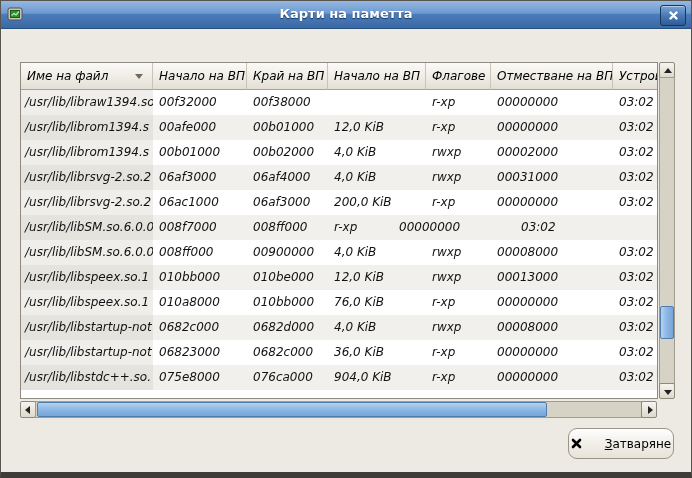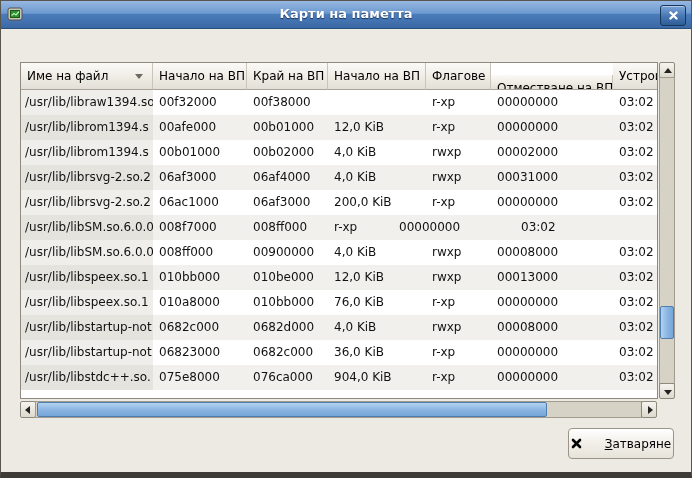--- a/index.html
+++ b/index.html
@@ -15,21 +15,21 @@
     white-space:nowrap;overflow:hidden;}
   .app-icon{position:absolute;left:6px;top:5px;width:16px;height:16px;}
   .tb-close{position:absolute;right:5px;top:4px;width:24px;height:19px;border-radius:3px;
     background:linear-gradient(#7ba4d6 0%,#4a7ab5 50%,#2e5c97 100%);
     border:1px solid #16375d;box-shadow:inset 0 1px 0 rgba(255,255,255,.45);
     display:flex;align-items:center;justify-content:center;cursor:pointer;}
   
   .proc-label{position:absolute;left:20px;top:38px;font-size:12px;color:#000;white-space:nowrap;}
   
   .tree{position:absolute;left:19px;top:61px;width:638px;height:337px;box-sizing:border-box;
-    border:1px solid #8e8a80;background:#fff;overflow:hidden;}
+    border:1px solid #8e8a80;background:#fff;overflow:hidden;font-style:italic;}
   .thead{display:flex;height:27px;}
   .th{box-sizing:border-box;position:relative;flex:none;
     border-right:1px solid #c9c4b9;border-bottom:1px solid #a8a398;
     background:linear-gradient(#fbfaf7 0%,#efece5 55%,#e3dfd6 100%);
     font-size:12px;line-height:26px;padding-left:6px;white-space:nowrap;overflow:hidden;
     cursor:pointer;}
   .th:last-child{border-right:none;flex:1;}
   .sort-arrow{position:absolute;right:9px;top:11px;width:0;height:0;
     border-left:4px solid transparent;border-right:4px solid transparent;
     border-top:5px solid #6e6a60;}
@@ -61,21 +61,21 @@
   .htrough{position:absolute;top:0;left:15px;right:15px;height:17px;box-sizing:border-box;
     background:#d6d2c5;border:1px solid #a29c8e;}
   .vthumb{position:absolute;left:1px;top:244px;width:14px;height:33px;box-sizing:border-box;
     background:linear-gradient(to right,#b3d2f0 0%,#8cb6e3 50%,#76a5d8 100%);
     border:1px solid #4e7dae;border-radius:2px;cursor:grab;}
   .hthumb{position:absolute;top:1px;left:17px;width:510px;height:15px;box-sizing:border-box;
     background:linear-gradient(to bottom,#b3d2f0 0%,#8cb6e3 50%,#76a5d8 100%);
     border:1px solid #4e7dae;border-radius:2px;cursor:grab;}
   
   .close-btn{position:absolute;left:567px;top:427px;width:106px;height:31px;box-sizing:border-box;
-    border:1px solid #9a9588;border-radius:4px;
+    border:1px solid #9a9588;border-radius:9px;
     background:linear-gradient(#ffffff 0%,#f3f0ea 45%,#e7e3d9 100%);
     font-size:12px;color:#000;display:flex;align-items:center;justify-content:center;gap:23px;
     cursor:pointer;}
   .close-btn .lbl{display:inline-block;}
   .close-btn .lbl::first-letter{text-decoration:underline;}
 </style>
 </head>
 <body>
 
 <div class="window">
@@ -95,21 +95,21 @@
   </div>
 
 
   <div class="tree">
     <div class="thead">
         <div class="th" style="width: 132px;">Име на файл<div class="sort-arrow"></div></div>
         <div class="th" style="width: 94px;">Начало на ВП</div>
         <div class="th" style="width: 81px;">Край на ВП</div>
         <div class="th" style="width: 98px;">Начало на ВП</div>
         <div class="th" style="width: 65px;">Флагове</div>
-        <div class="th" style="width: 122px; margin-top: 12px;">Отместване на ВП</div>
+        <div class="th" style="width: 122px;">Отместване на ВП</div>
         <div class="th">Устройство</div>
       </div>
     <div class="tbody">
         <div class="tr odd">
           <div class="td c0" style="width: 132px;">/usr/lib/libraw1394.so</div>
           <div class="td" style="width: 94px;">00f32000</div>
           <div class="td" style="width: 81px;">00f38000</div>
           <div class="td" style="width: 98px; margin-top: 28px;">24,0 KiB</div>
           <div class="td" style="width: 65px;">r-xp</div>
           <div class="td" style="width: 122px;">00000000</div>

